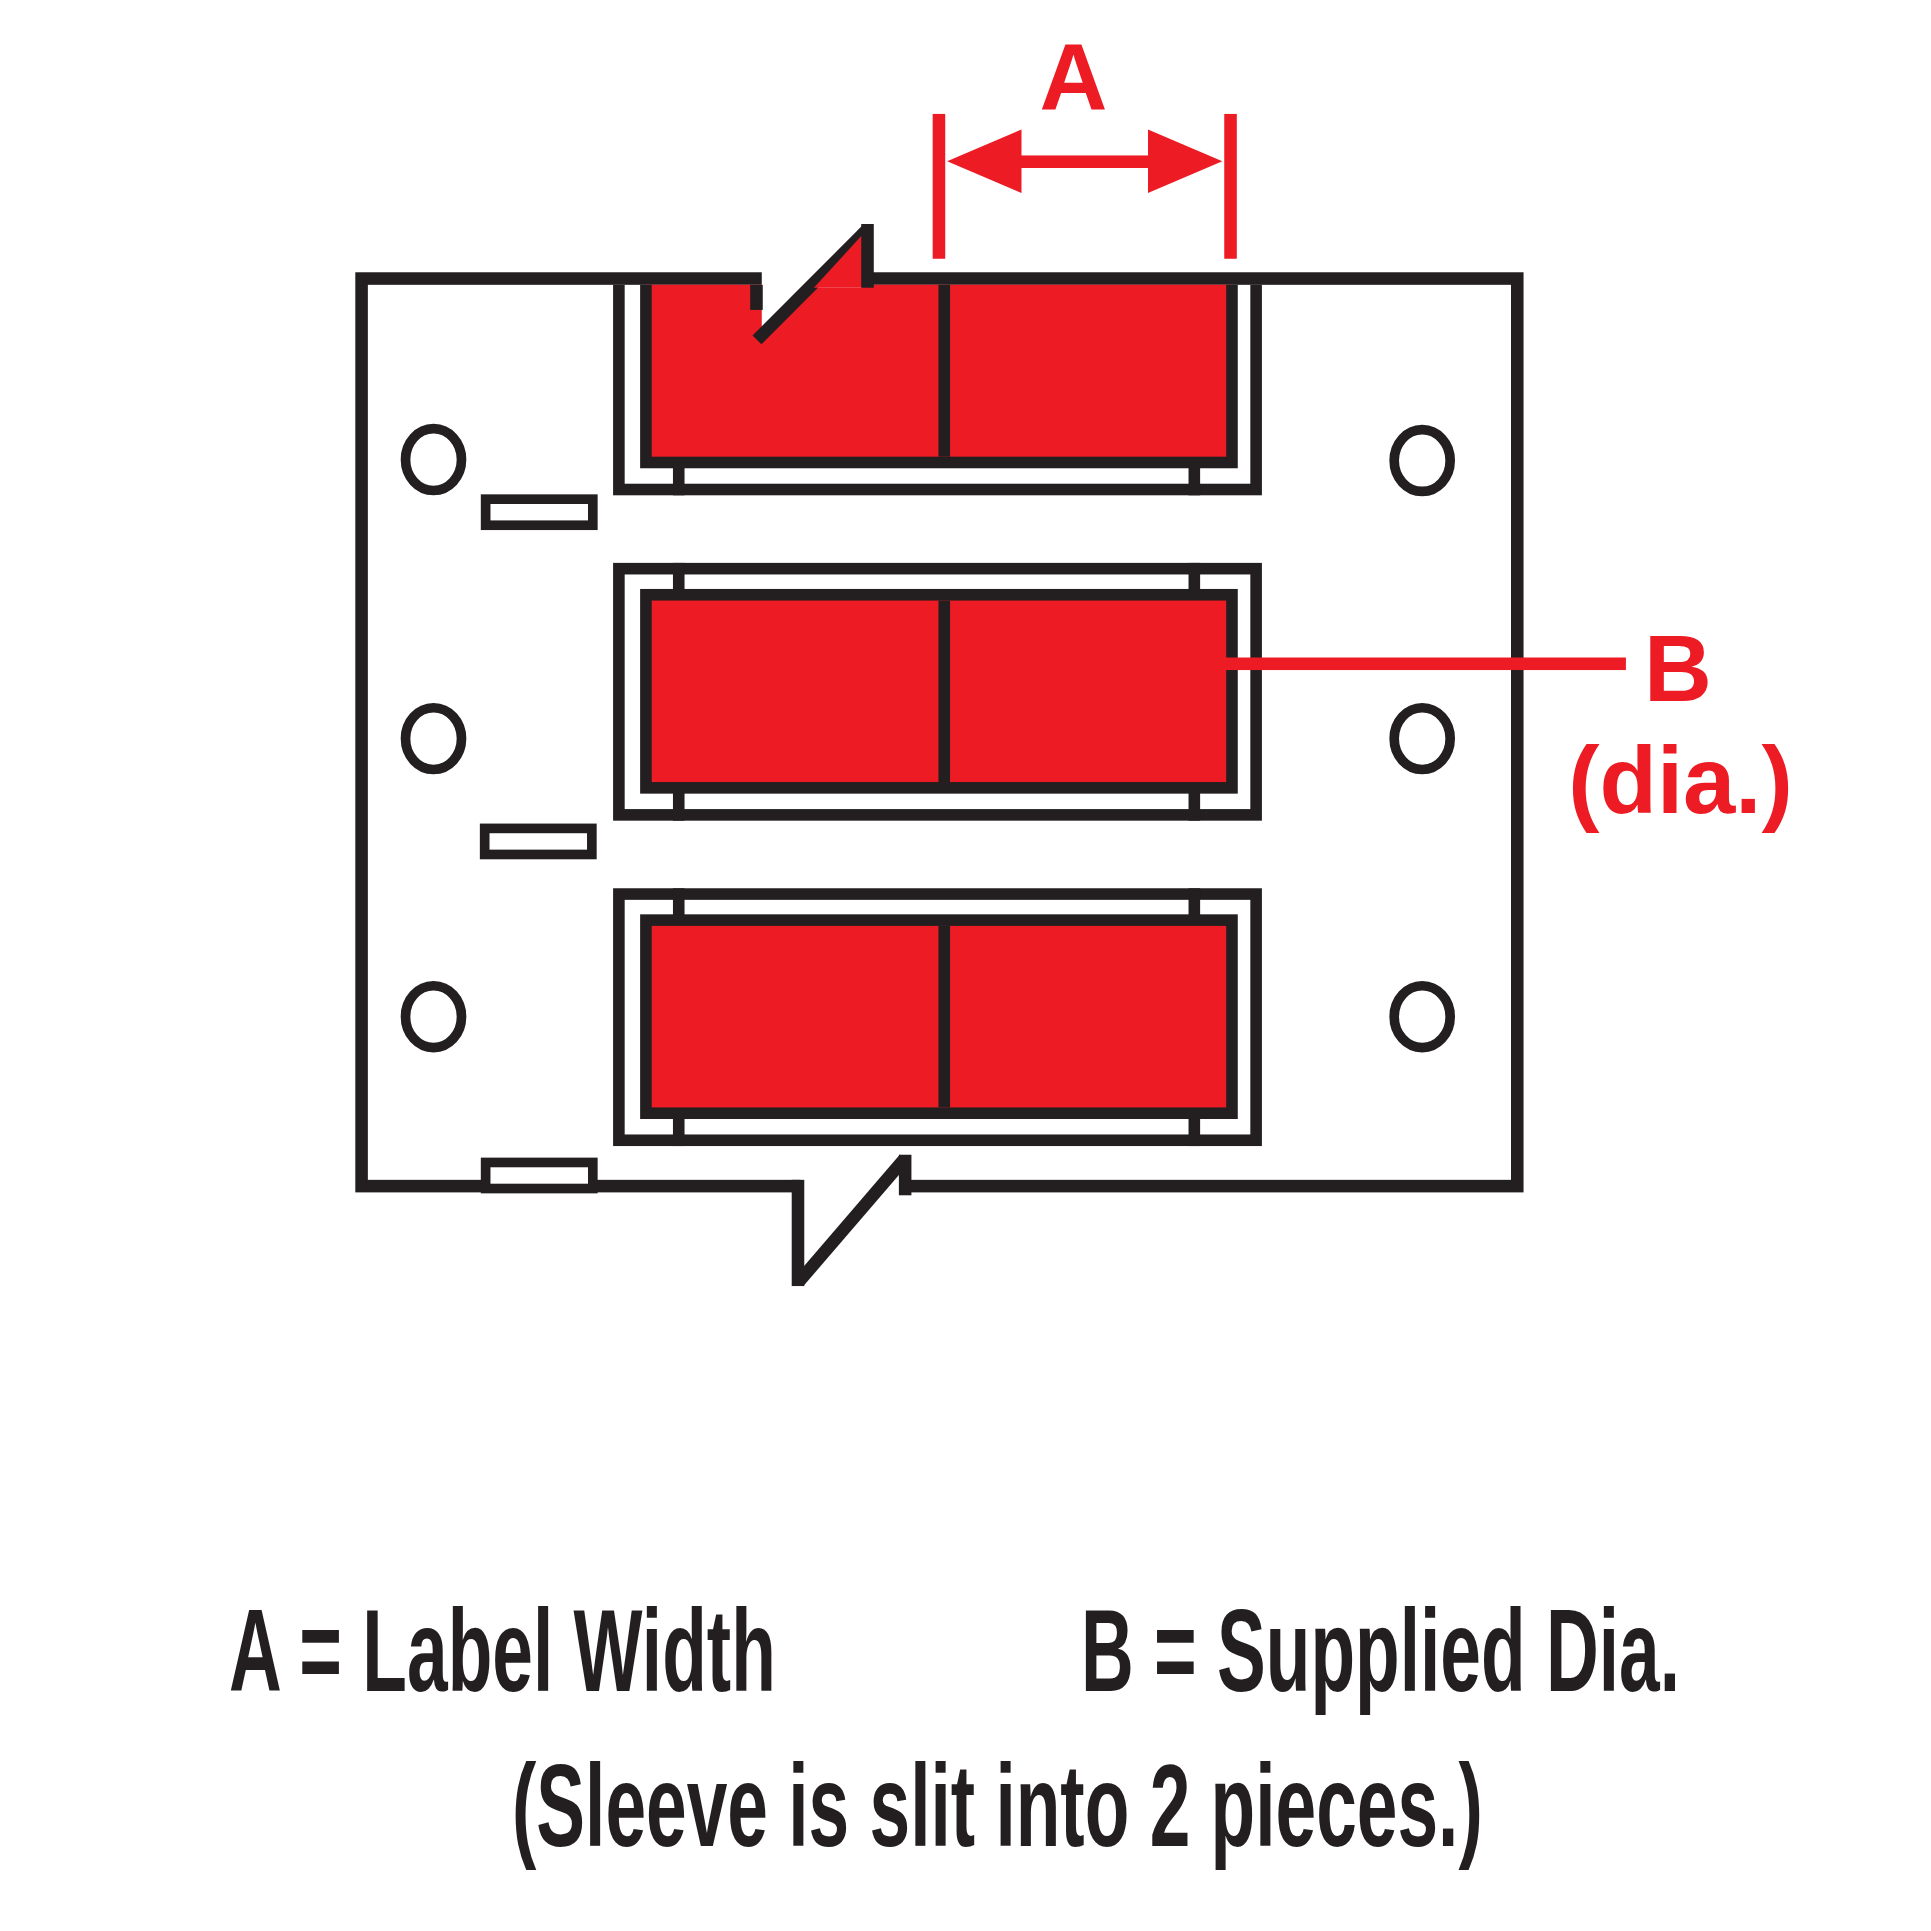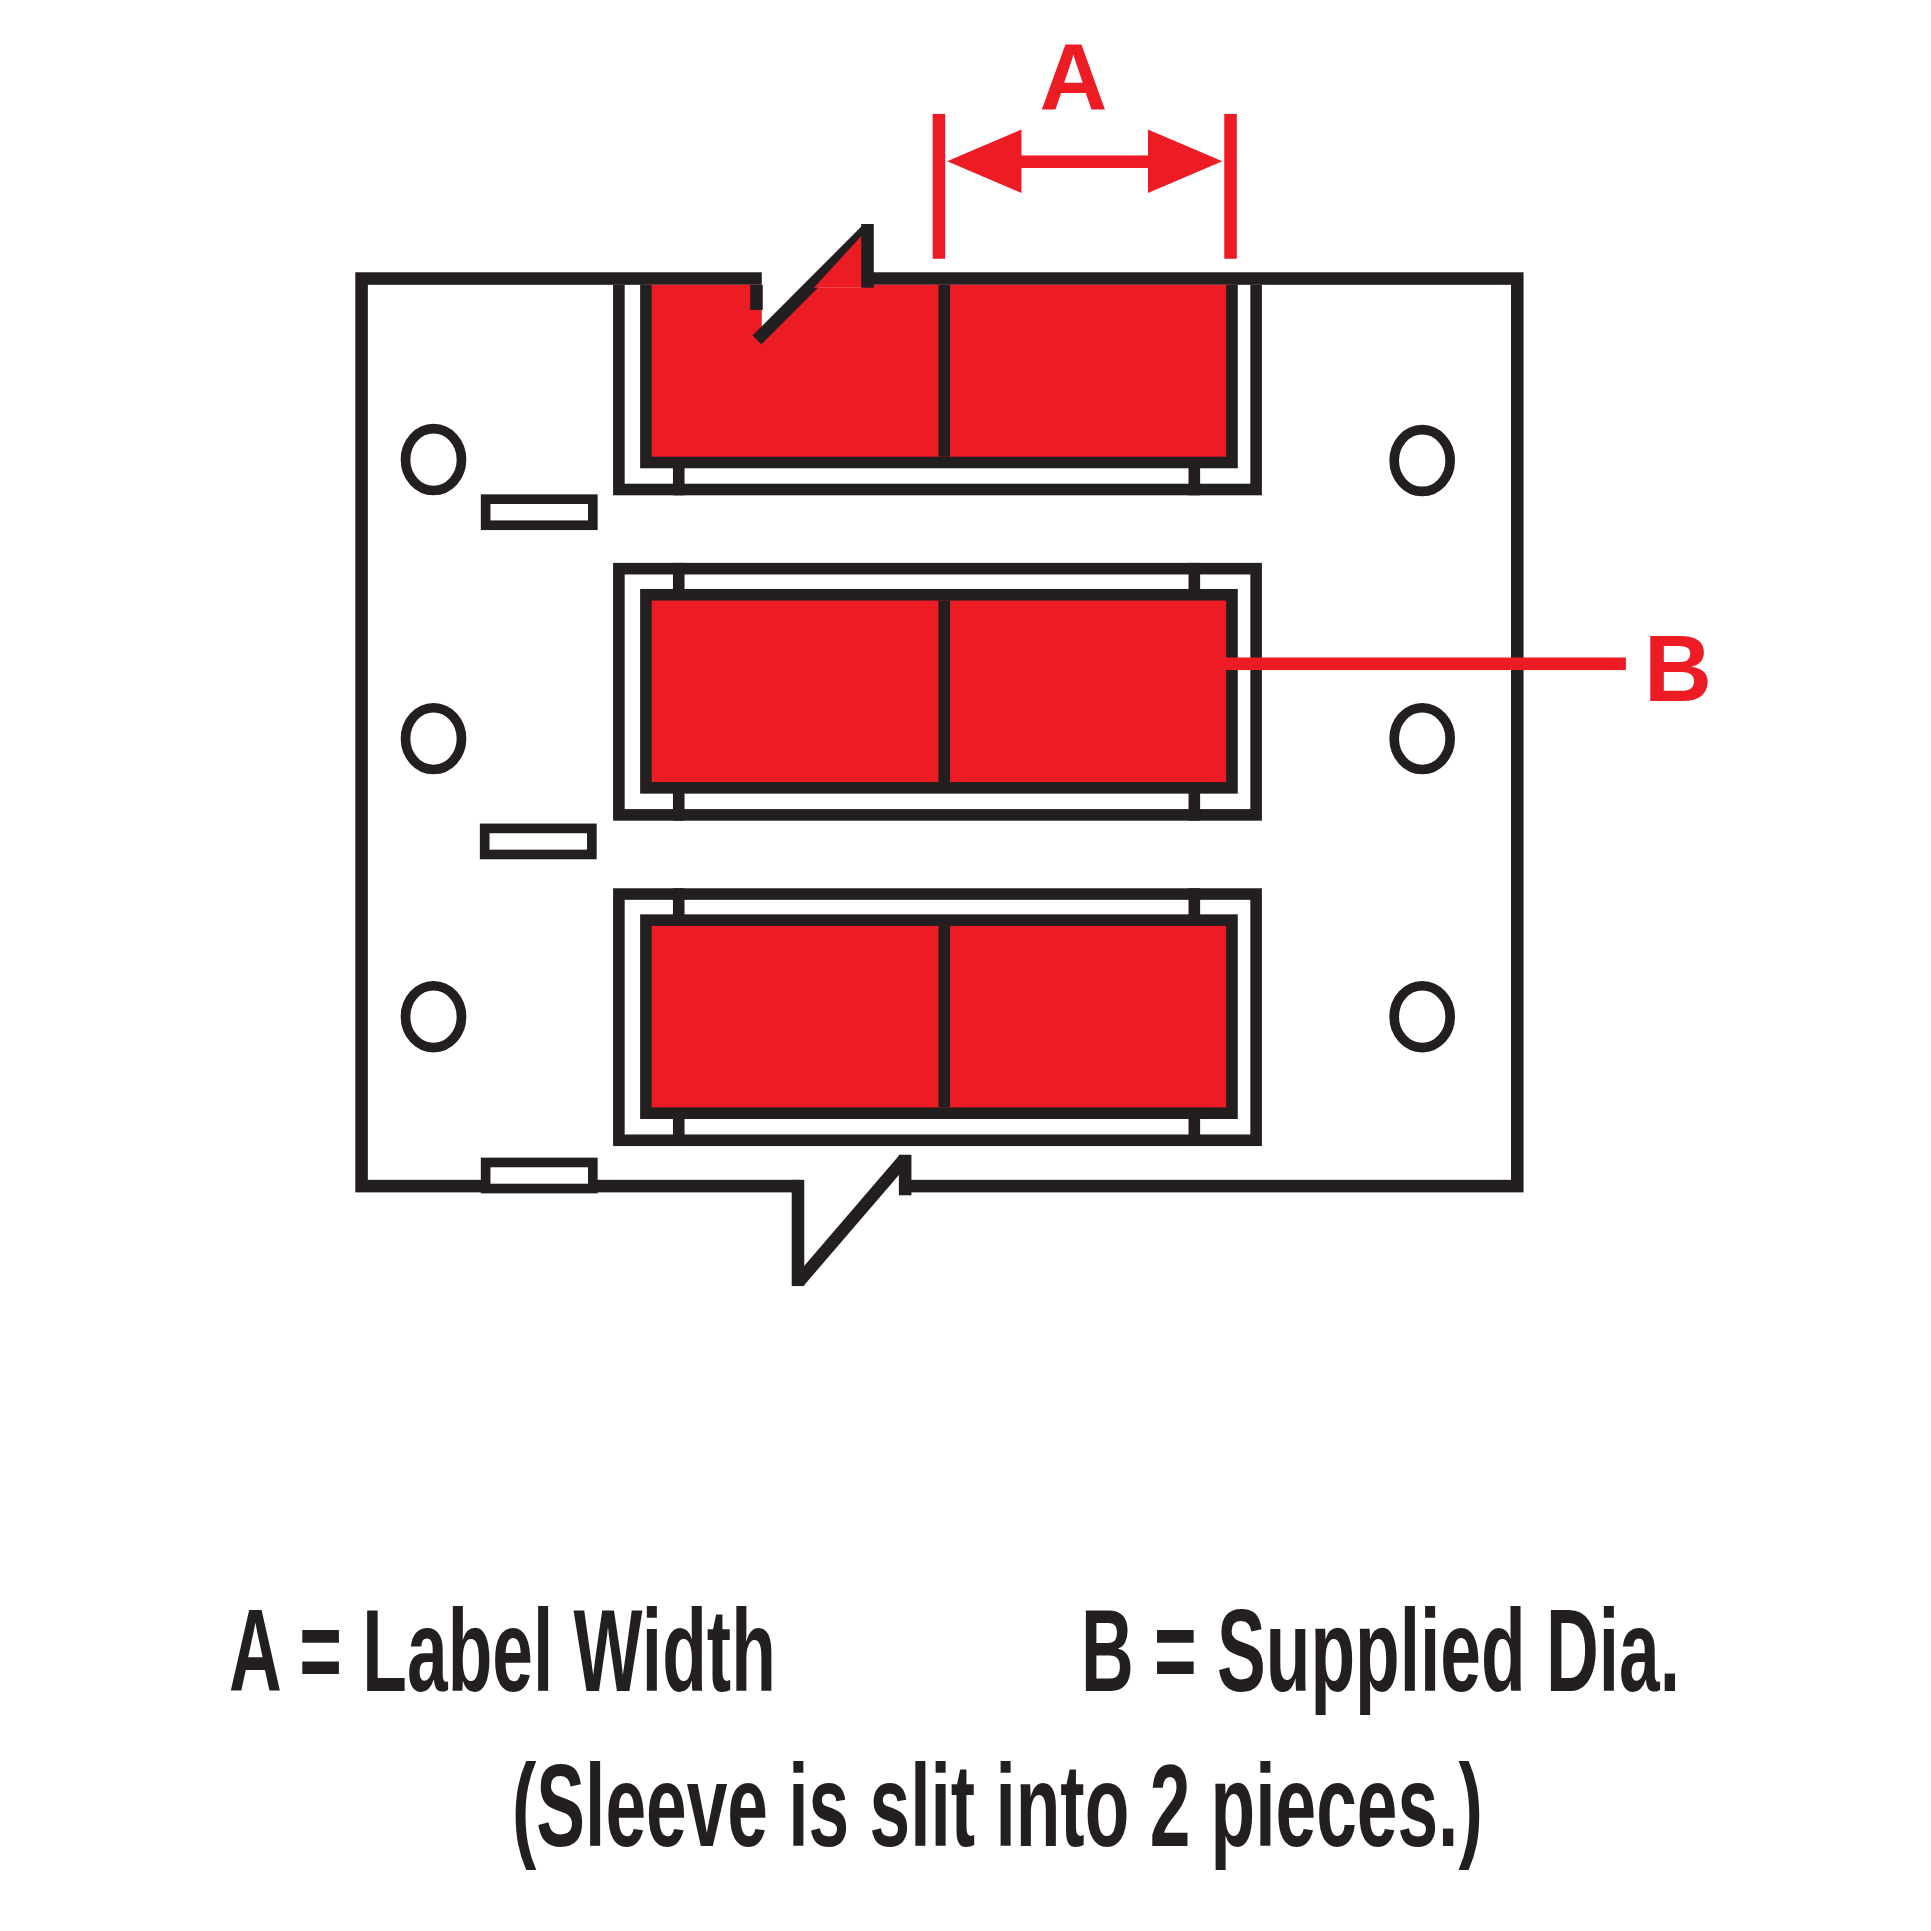--- a/index.html
+++ b/index.html
@@ -98,19 +98,20 @@
       <rect x="503" y="517" width="111" height="27"></rect>
       <rect x="502" y="858" width="111" height="27"></rect>
       <rect x="503" y="1204" width="111" height="27"></rect>
     </g>
 
     <rect x="1267" y="681" width="417" height="13" fill="#ED1C24"></rect>
   </svg>
 
   <div class="red-label lbl-a">A</div>
   <div class="red-label lbl-b">B</div>
+  <div class="red-label lbl-b-sub">(dia.)</div>
 
   <div class="caption cap-a">A = Label Width</div>
   <div class="caption cap-b">B = Supplied Dia.</div>
   <div class="caption cap-note">(Sleeve is slit into 2 pieces.)</div>
 
 </div>
 
 
 </body></html>

